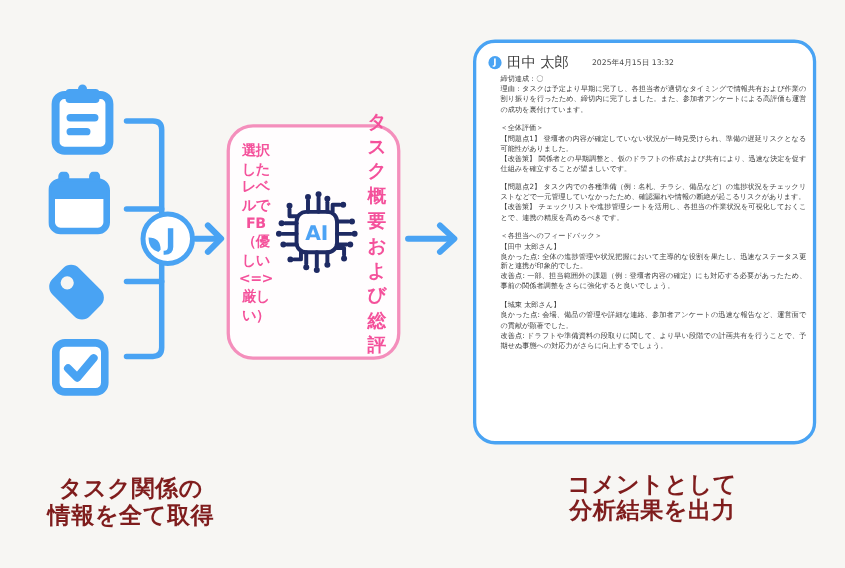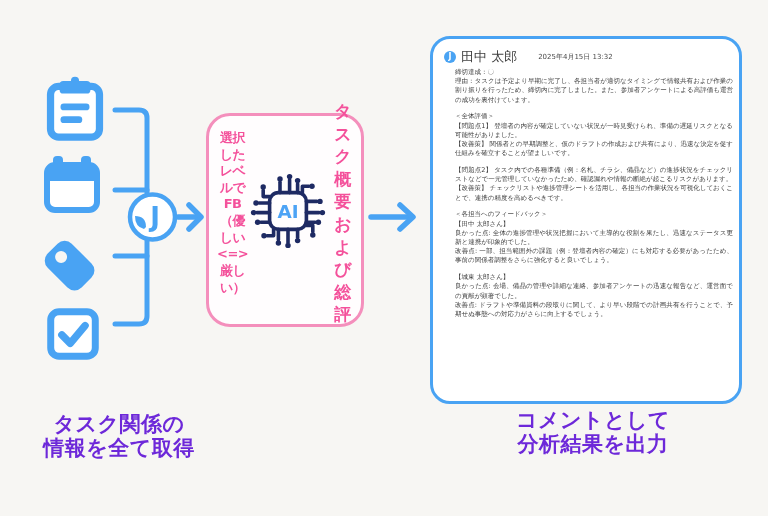--- a/index.html
+++ b/index.html
@@ -57,23 +57,24 @@
   .doc-body{
     margin:5px 0 0 11px;width:278px;
     font-size:6.5px;color:#3c3c3c;line-height:1.42;
     text-align:justify;
   }
   .doc-body p{margin:0 0 7.5px 0;white-space:pre-line;}
 
   
   .caption{
     position:absolute;text-align:center;
-    font-weight:800;color:#6d28d9;
+    font-weight:800;color:#7f1d1d;
     font-size:21px;line-height:1.16;white-space:pre-line;
     letter-spacing:0.5px;
+    margin-top:20px;
   }
   #caption-input{left:14px;top:412px;width:210px;}
   #caption-output{left:468px;top:408px;width:250px;}
 </style>
 </head>
 <body>
 
 <div class="src-icon" style="left:46px;top:75px;">
   <svg width="58" height="68" viewBox="0 0 64 72">
     <rect x="5" y="11" width="54" height="56" rx="9" fill="#ffffff" stroke="#49a3f3" stroke-width="8"></rect>

